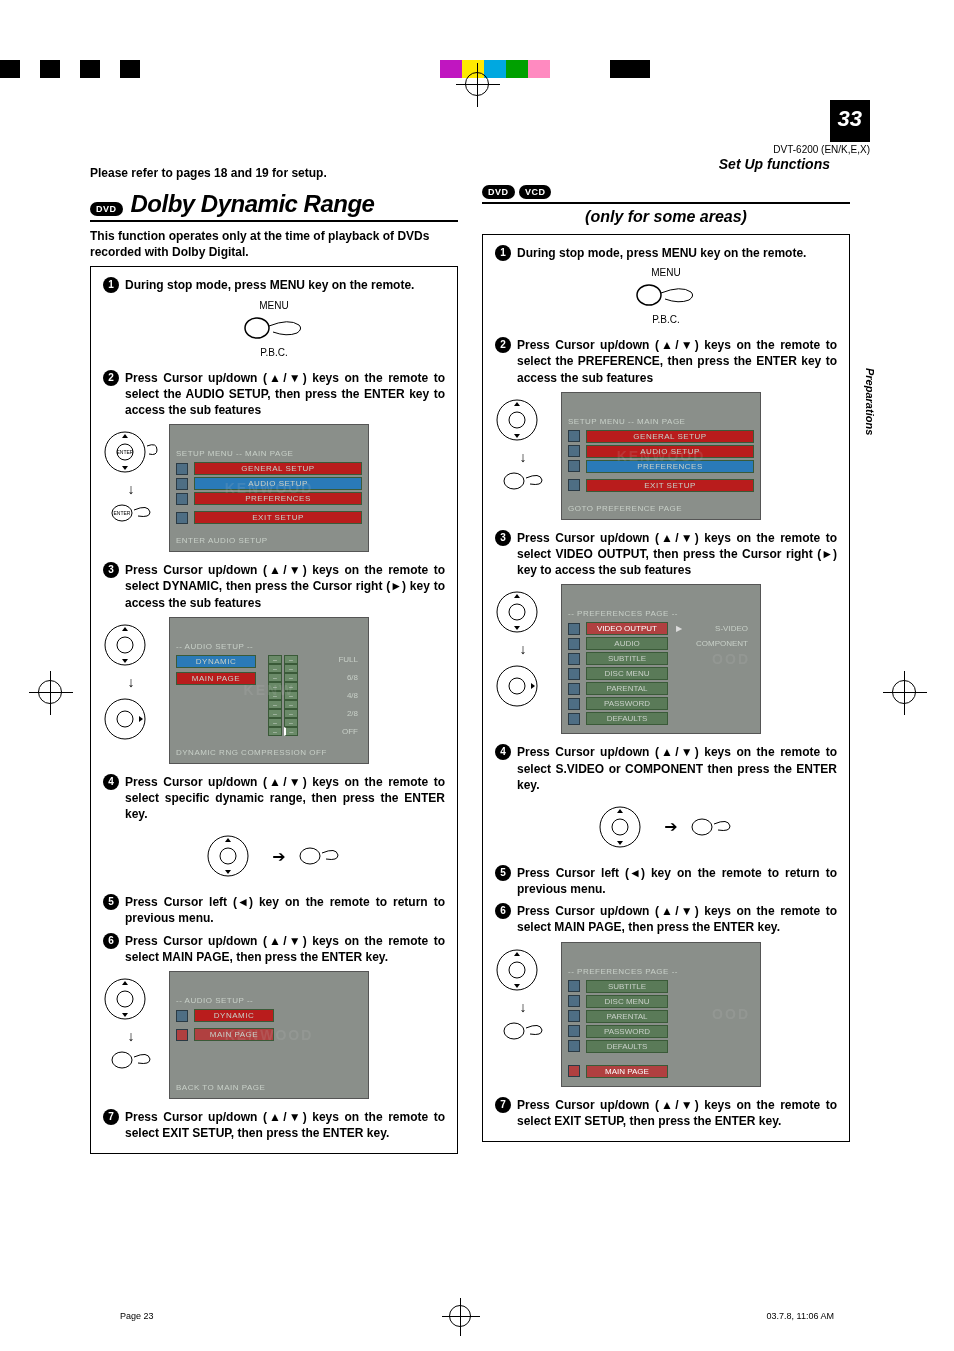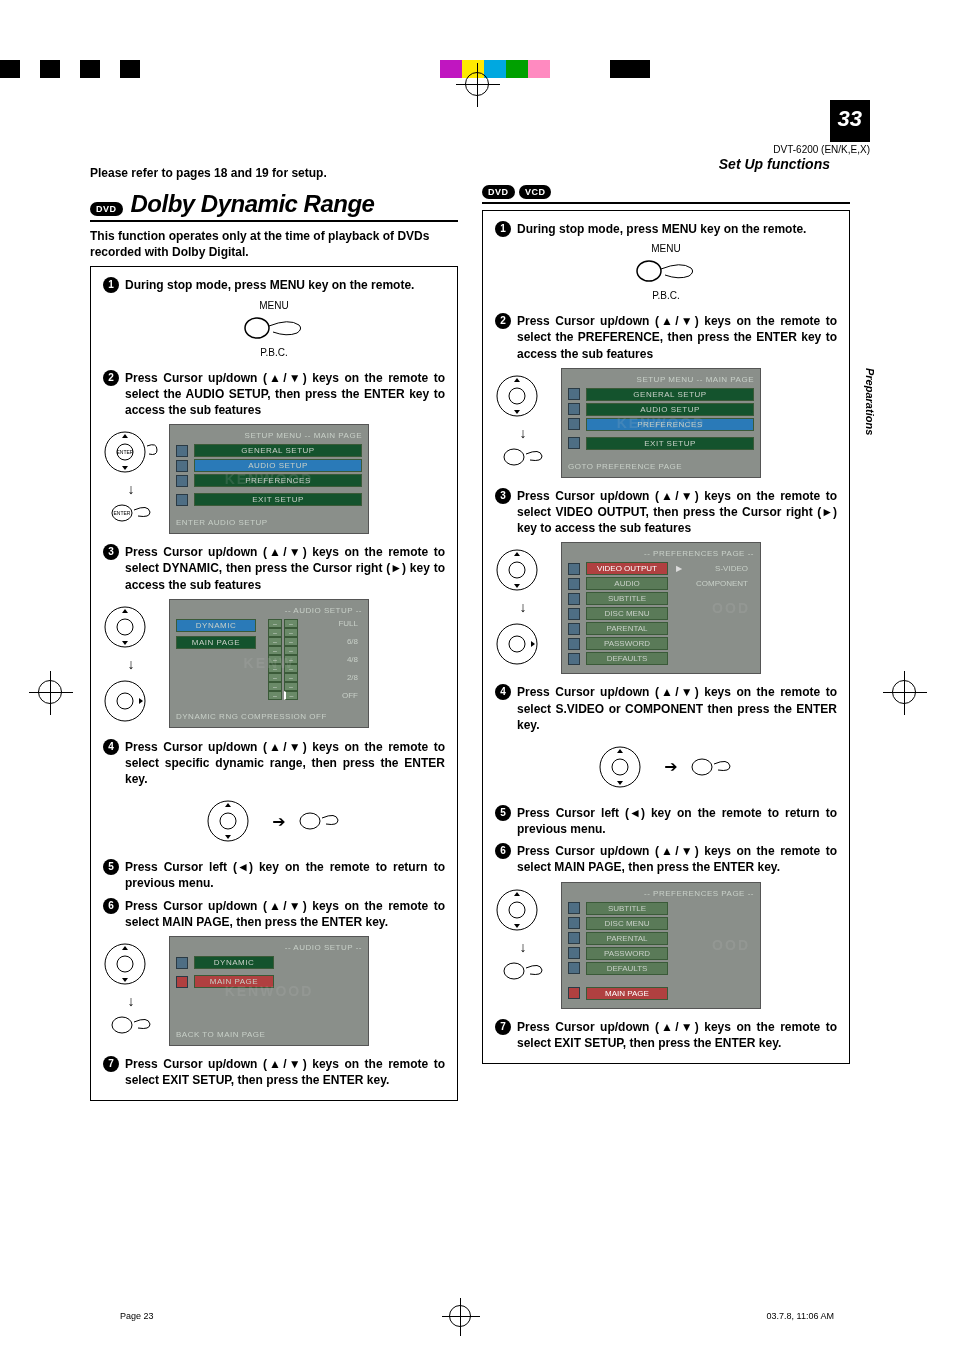--- a/index.html
+++ b/index.html
@@ -207,40 +207,41 @@
   .screen {
     width: 200px;
     background: #8a8f8a;
     border: 1px solid #555;
     padding: 6px 6px 6px 6px;
     font-size: 8px;
     color: #c8d0c8;
     position: relative;
   }
   .screen .scr-title {
-    text-align: right;
+    text-align: left;
     font-size: 8px;
     margin-bottom: 4px;
     letter-spacing: 0.5px;
+    margin-top: 18px;
   }
   .screen .row {
     display: flex;
     align-items: center;
     gap: 6px;
     margin-bottom: 2px;
   }
   .screen .tab {
     width: 12px;
     height: 12px;
     background: #4e6e84;
     border: 1px solid #2a3a44;
   }
   .screen .item {
     flex: 1;
-    background: #14532d;
+    background: #b91c1c;
     text-align: center;
     padding: 1px 0;
     border: 1px solid #3a5a38;
     font-size: 8px;
     letter-spacing: 0.5px;
   }
   .screen .item.hl { background: #2a7ab8; }
   .screen .footer {
     margin-top: 12px;
     font-size: 8px;
@@ -577,20 +578,21 @@
     </div>
 
     <div class="col">
       <div style="height:16px"></div>
       <div class="title-row">
         <span>
           <span class="pill">DVD</span>
           <span class="pill">VCD</span>
         </span>
       </div>
+      <div class="subtitle">(only for some areas)</div>
 
       <div class="proc-box">
         <div class="step">
             <span class="num">1</span>
             <span class="txt">During stop mode, press MENU key on the remote.</span>
           </div>
         <div class="illus center">
           <div>
             <div class="menu-label">MENU</div>
             <svg width="70" height="30" viewBox="0 0 70 30">

